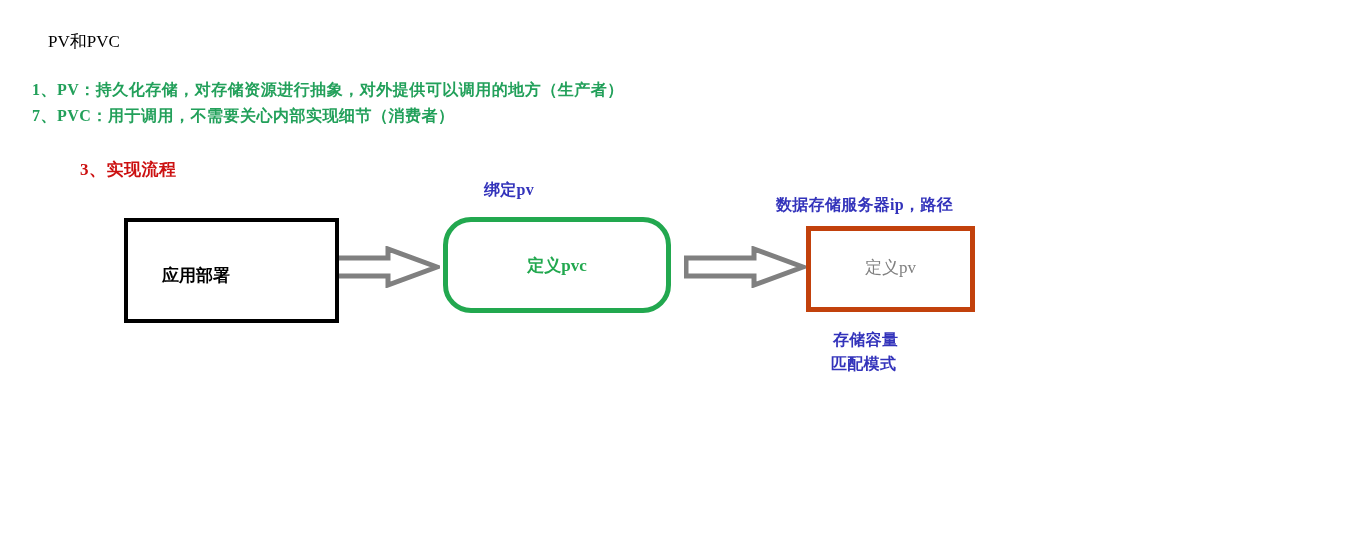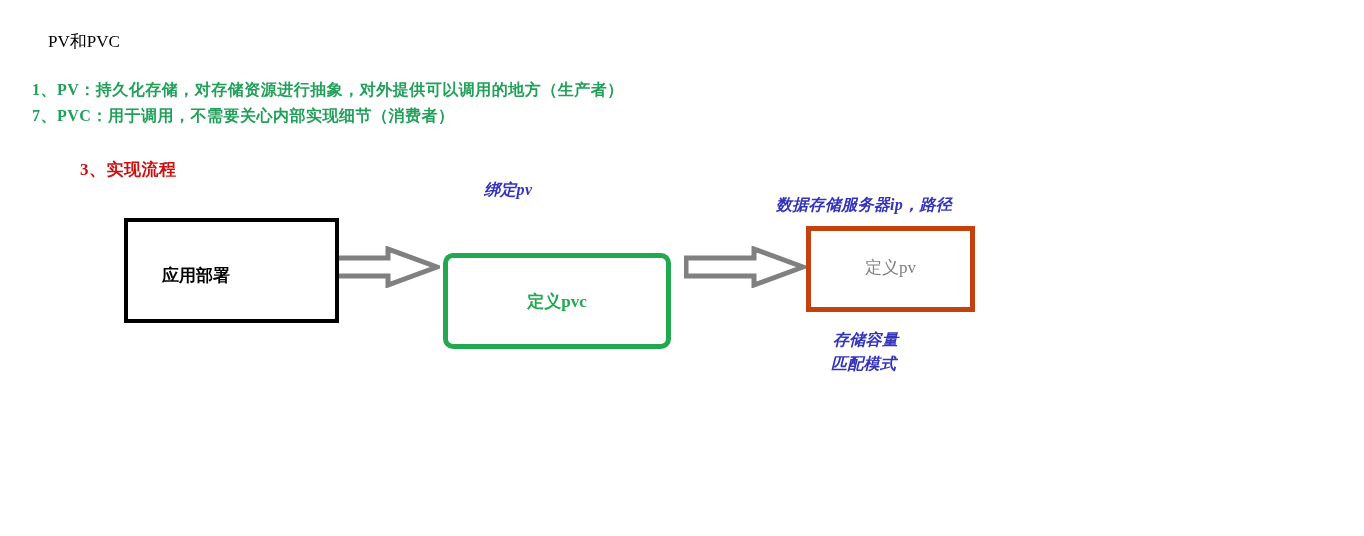--- a/index.html
+++ b/index.html
@@ -87,22 +87,21 @@
     color: #000000;
     white-space: nowrap;
   }
 
   .box-pvc {
     left: 443px;
     top: 217px;
     width: 228px;
     height: 96px;
     border: 5px solid #22a84f;
-    border-radius: 10px;
-    margin-top: 36px;
+    border-radius: 28px;
   }
   .box-pvc .box-label {
     position: absolute;
     left: 0;
     right: 0;
     top: 32px;
     text-align: center;
     font-family: "Liberation Serif", "DejaVu Serif", serif;
     font-weight: bold;
     font-size: 17px;
@@ -131,21 +130,20 @@
 
   
   .callout {
     position: absolute;
     font-family: "Liberation Serif", "DejaVu Serif", serif;
     font-weight: bold;
     font-size: 16px;
     color: #3333bb;
     white-space: nowrap;
     letter-spacing: 0.3px;
-    font-style: italic;
   }
   .callout-bindpv   { left: 484px; top: 180px; }
   .callout-serverip { left: 776px; top: 195px; }
   .callout-capacity { left: 833px; top: 330px; }
   .callout-mode     { left: 831px; top: 354px; }
 
   
   .arrow {
     position: absolute;
     top: 246px;

